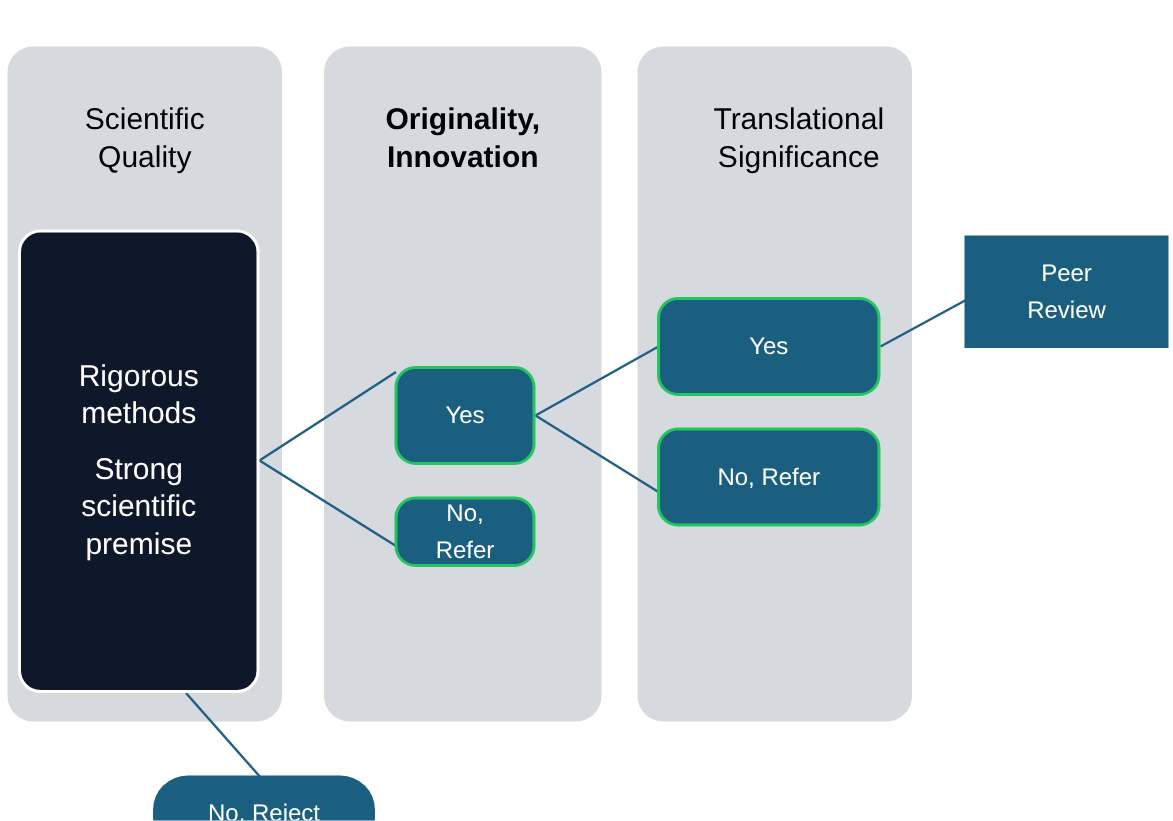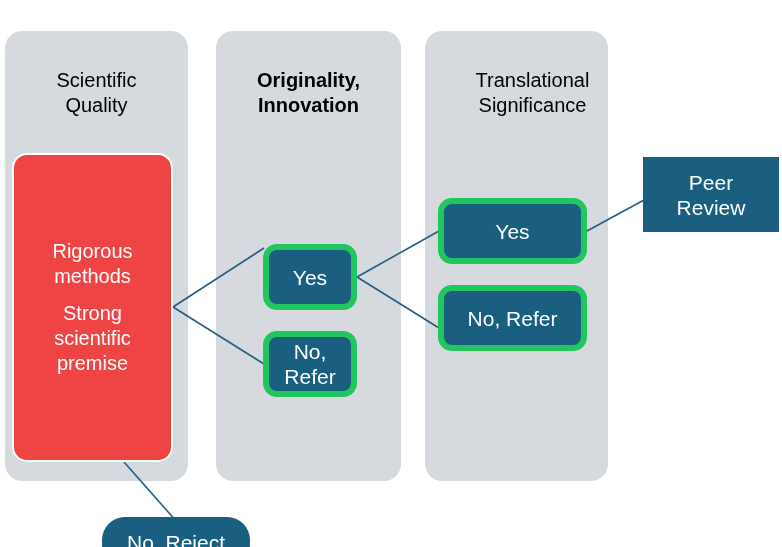--- a/index.html
+++ b/index.html
@@ -40,40 +40,40 @@
   }
   .node {
     position: absolute;
     background: #1a5e80;
     color: #ffffff;
     display: flex;
     align-items: center;
     justify-content: center;
     text-align: center;
     box-sizing: border-box;
-    font-size: 21px;
+    font-size: 16px;
     line-height: 25px;
     white-space: pre-line;
     font-family: "Liberation Sans", sans-serif;
   }
   .node.rounded {
     border-radius: 14px;
-    border: 6px solid #22c55e;
+    border: 2px solid #22c55e;
   }
   .node.square {
     border-radius: 0;
     border: none;
   }
   .criteria-list {
     position: absolute;
     left: 12px;
     top: 127px;
     width: 161px;
     height: 309px;
-    background: #ef4444;
+    background: #0f172a;
     border: 2px solid #ffffff;
     border-radius: 15px;
     box-sizing: border-box;
     color: #ffffff;
     display: flex;
     flex-direction: column;
     align-items: center;
     justify-content: center;
     gap: 12px;
     padding: 6px 4px;
@@ -125,21 +125,21 @@
 
   <div class="criteria-list">
     <div class="criteria-item">Rigorous
 methods</div>
     <div class="criteria-item">Strong
 scientific
 premise</div>
   </div>
 
   <div class="node rounded" style="left:263px; top:218px; width:94px; height:66px;">Yes</div>
-  <div class="node rounded" style="left:263px; top:305px; width:94px; height:66px;">No,
+  <div class="node rounded" style="left:263px; top:305px; width:94px; height:47px;">No,
 Refer</div>
 
   <div class="node rounded" style="left:438px; top:172px; width:149px; height:66px;">Yes</div>
   <div class="node rounded" style="left:438px; top:259px; width:149px; height:66px;">No, Refer</div>
 
   <div class="node square" style="left:643px; top:131px; width:136px; height:75px;">Peer
 Review</div>
 
   <div class="node square" style="left:102px; top:491px; width:148px; height:50px;border-radius:23px;">No, Reject</div>
 

